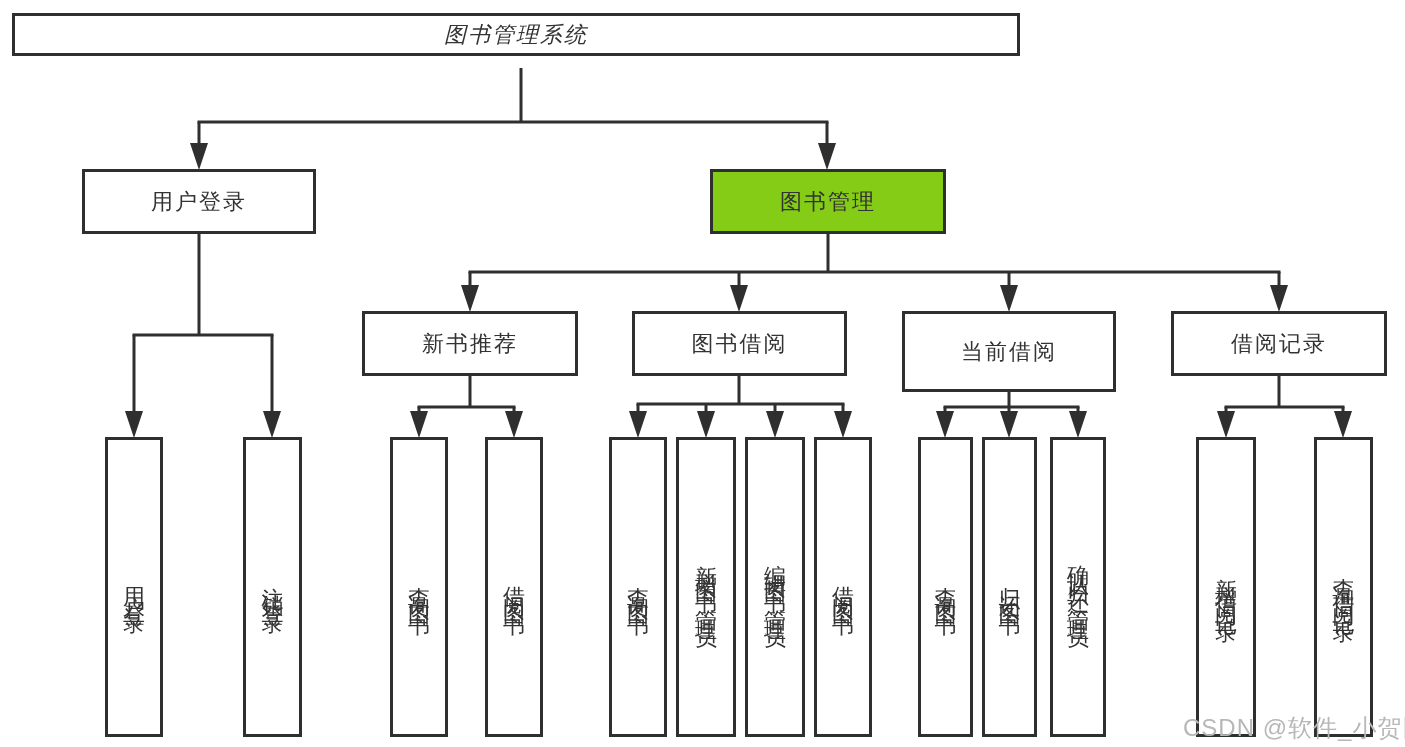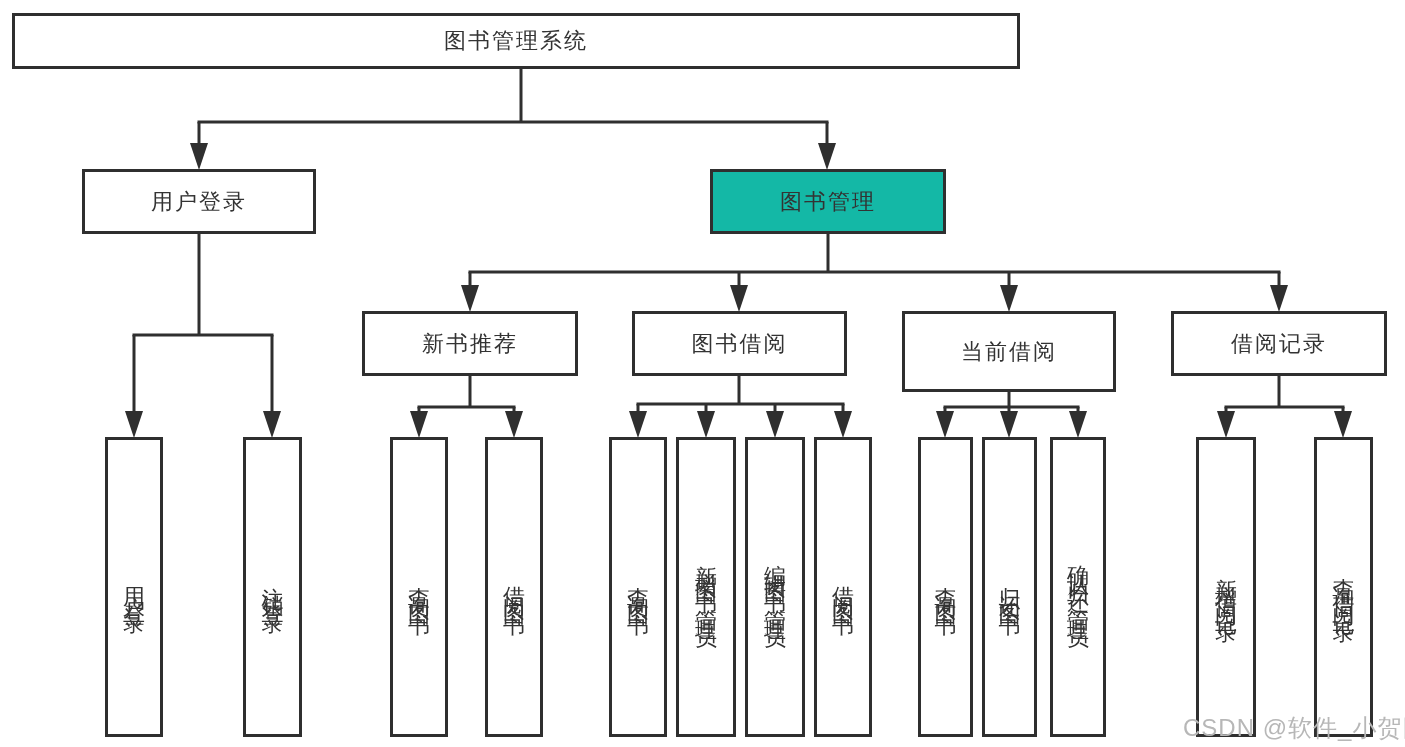--- a/index.html
+++ b/index.html
@@ -99,27 +99,27 @@
       <line x1="1078" y1="407" x2="1078" y2="412" stroke="#2f2f2f" stroke-width="3"></line>
       <polygon points="1069,411 1087,411 1078,438" fill="#2f2f2f"></polygon>
       <line x1="1279" y1="375" x2="1279" y2="407" stroke="#2f2f2f" stroke-width="3"></line>
       <line x1="1224.5" y1="407" x2="1344.5" y2="407" stroke="#2f2f2f" stroke-width="3"></line>
       <line x1="1226" y1="407" x2="1226" y2="412" stroke="#2f2f2f" stroke-width="3"></line>
       <polygon points="1217,411 1235,411 1226,438" fill="#2f2f2f"></polygon>
       <line x1="1343" y1="407" x2="1343" y2="412" stroke="#2f2f2f" stroke-width="3"></line>
       <polygon points="1334,411 1352,411 1343,438" fill="#2f2f2f"></polygon>
     </svg>
   <div class="watermark" style="left: 1183px; top: 712px; color: rgb(183, 183, 183);">CSDN @软件_小贺同学</div>
-<div class="node" style="left: 12px; top: 13px; width: 1008px; height: 56px; border-color: rgb(47, 47, 47); background: rgb(255, 255, 255);">
+<div class="node" style="left: 12px; top: 13px; width: 1008px; height: 43px; border-color: rgb(47, 47, 47); background: rgb(255, 255, 255); font-style: italic;">
       <span class="lbl" style="color: rgb(51, 51, 51);">图书管理系统</span>
     </div>
     <div class="node" style="left: 82px; top: 169px; width: 234px; height: 65px; border-color: rgb(47, 47, 47); background: rgb(255, 255, 255);">
       <span class="lbl" style="color: rgb(51, 51, 51);">用户登录</span>
     </div>
-    <div class="node" style="left: 710px; top: 169px; width: 236px; height: 65px; border-color: rgb(47, 47, 47); background: #14b8a6;">
+    <div class="node" style="left: 710px; top: 169px; width: 236px; height: 65px; border-color: rgb(47, 47, 47); background: #84cc16;">
       <span class="lbl" style="color: rgb(51, 51, 51);">图书管理</span>
     </div>
     <div class="node" style="left: 632px; top: 311px; width: 215px; height: 65px; border-color: rgb(47, 47, 47); background: rgb(255, 255, 255);">
       <span class="lbl" style="color: rgb(51, 51, 51);">图书借阅</span>
     </div>
     <div class="node" style="left: 362px; top: 311px; width: 216px; height: 65px; border-color: rgb(47, 47, 47); background: rgb(255, 255, 255);">
       <span class="lbl" style="color: rgb(51, 51, 51);">新书推荐</span>
     </div>
     <div class="node" style="left: 902px; top: 311px; width: 214px; height: 81px; border-color: rgb(47, 47, 47); background: rgb(255, 255, 255);">
       <span class="lbl" style="color: rgb(51, 51, 51);">当前借阅</span>

